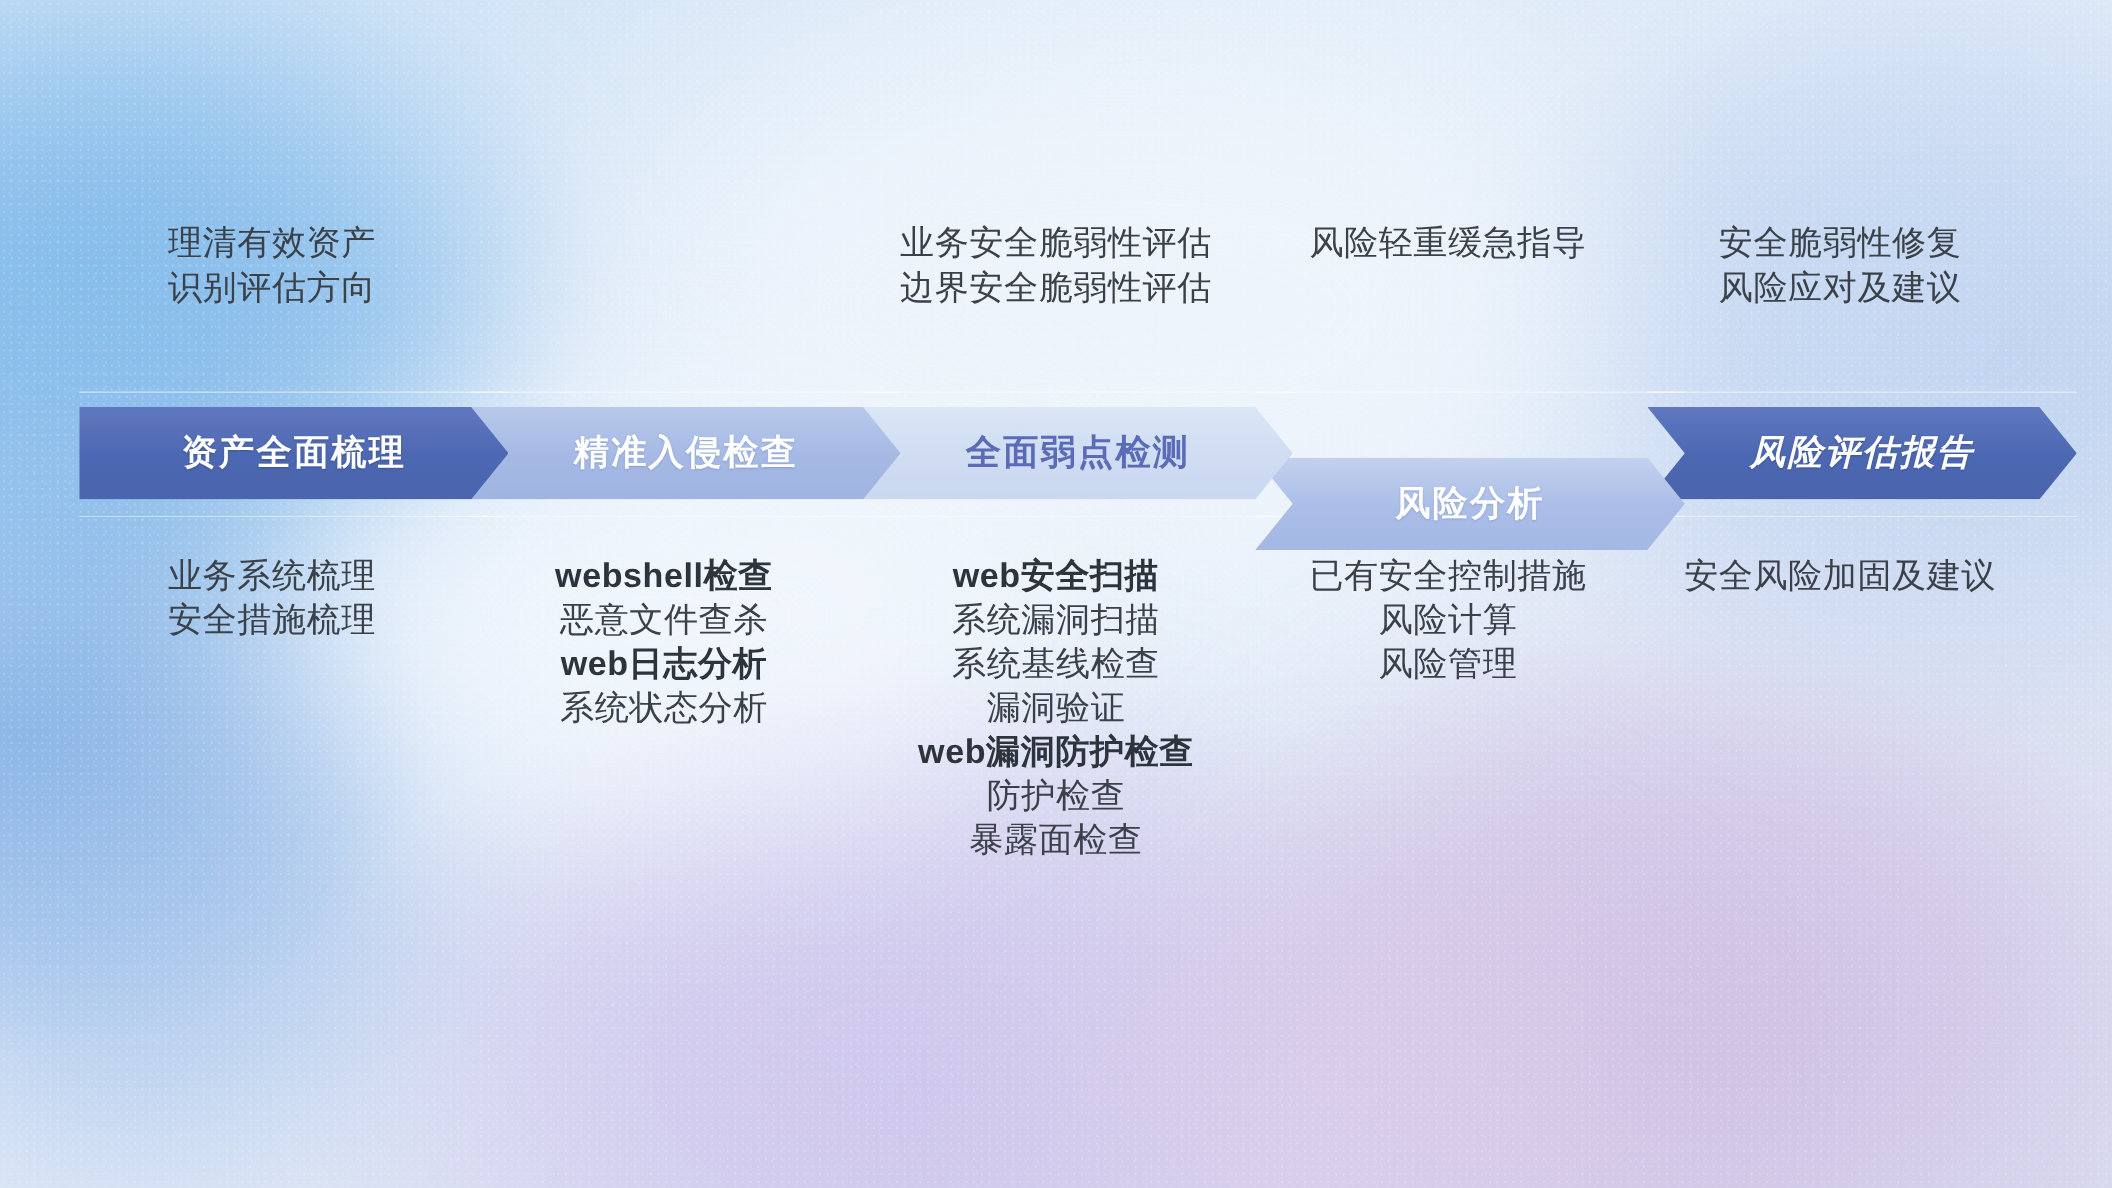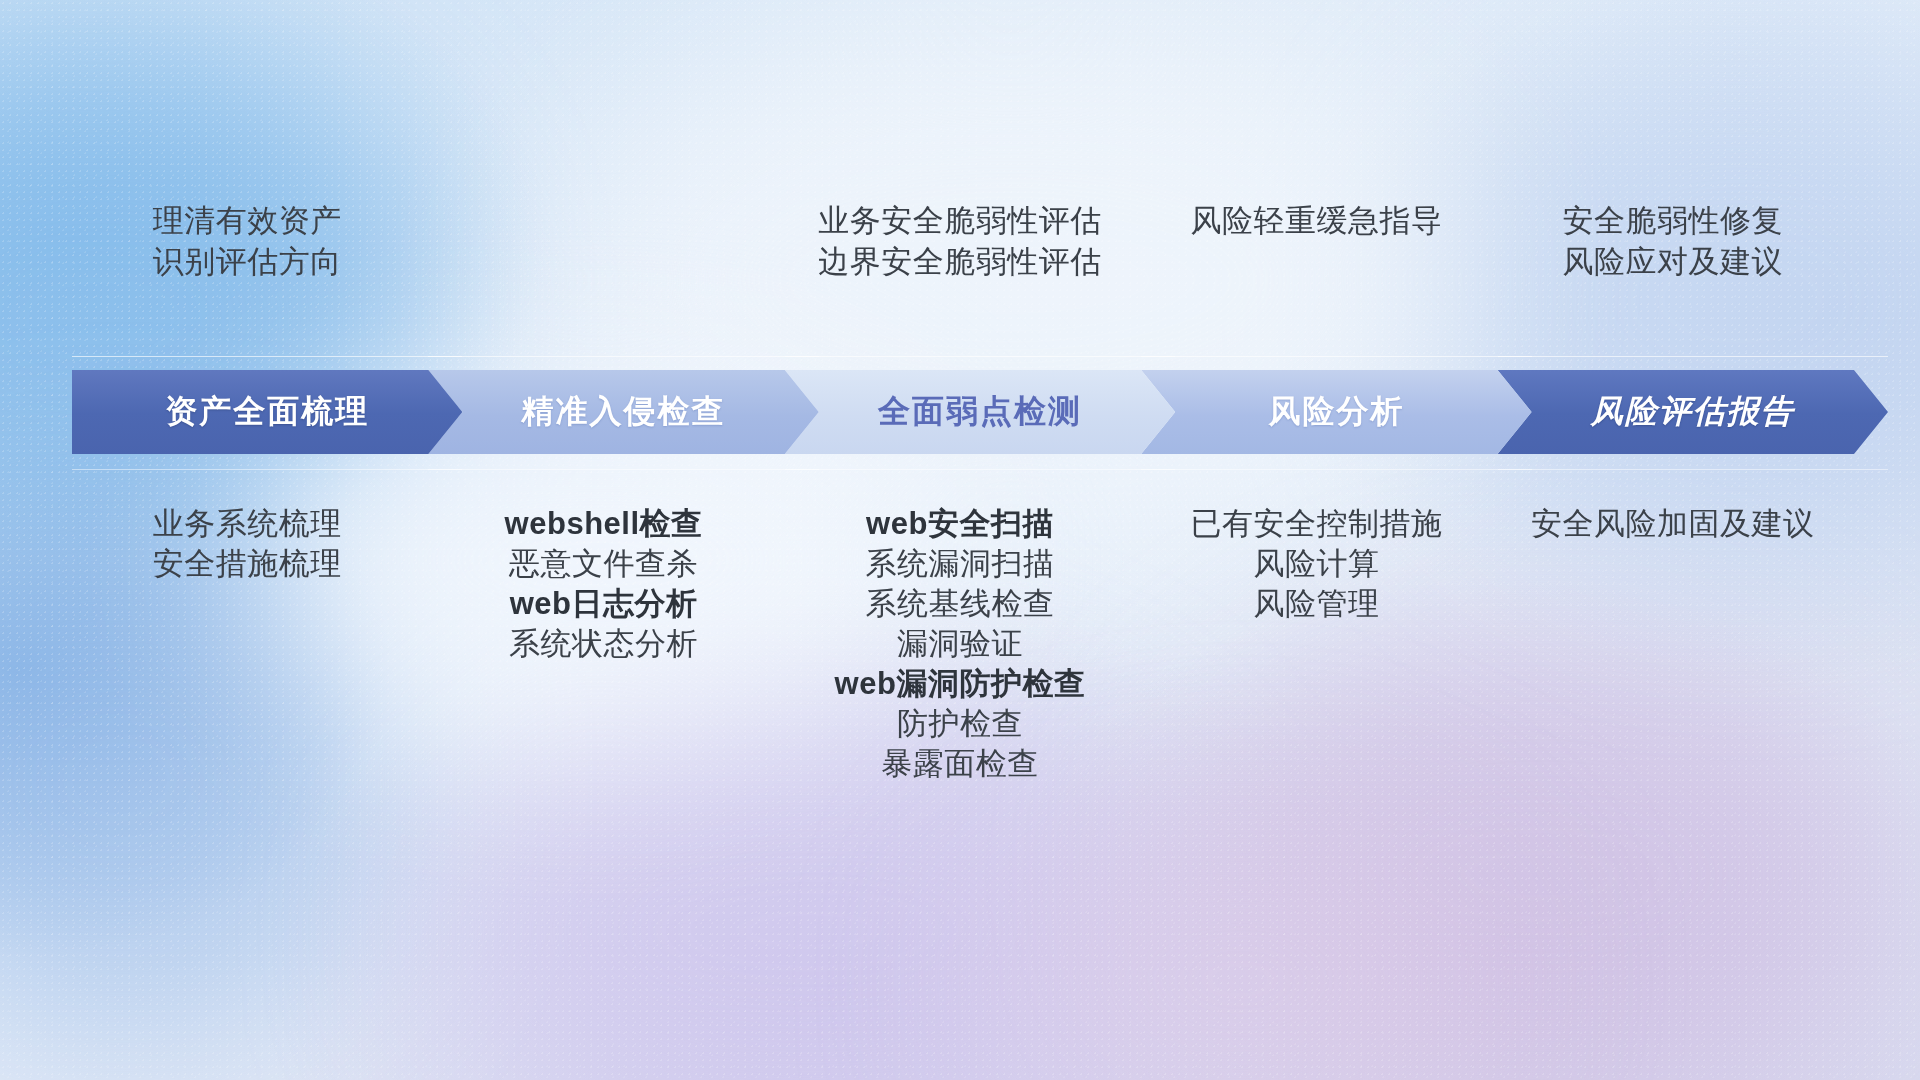--- a/index.html
+++ b/index.html
@@ -127,21 +127,21 @@
 
   .chev.dark   { background: linear-gradient(180deg, #6078bf 0%, #4d68b2 52%, #4a64ae 100%); }
   .chev.dark .label  { color: #ffffff; text-shadow: 0 1px 2px rgba(30,45,95,0.35); }
 
   .chev.mid    { background: linear-gradient(180deg, #b7c8ea 0%, #a5b9e4 55%, #9fb4e2 100%); }
   .chev.mid .label   { color: #ffffff; text-shadow: 0 1px 2px rgba(70,95,160,0.28); }
 
   .chev.light  { background: linear-gradient(180deg, #dbe6f6 0%, #cfdcf2 55%, #c9d7f0 100%); }
   .chev.light .label { color: #5a6bb8; }
 
-  .chev.mid2   { background: linear-gradient(180deg, #c3d1ee 0%, #aabde7 55%, #a3b8e4 100%); }
+  .chev.mid2   { background: linear-gradient(180deg, #c3d1ee 0%, #aabde7 55%, #a3b8e4 100%); margin-top: 46px; }
   .chev.mid2 .label  { color: #ffffff; text-shadow: 0 1px 2px rgba(70,95,160,0.28); }
 
   .chev.dark2  { background: linear-gradient(180deg, #5f78c0 0%, #4d68b2 52%, #4a64ae 100%); font-style: italic; }
   .chev.dark2 .label { color: #ffffff; text-shadow: 0 1px 2px rgba(30,45,95,0.35); }
 
   
   .ghost {
     position: absolute;
     top: -14px;
     height: 112px;

